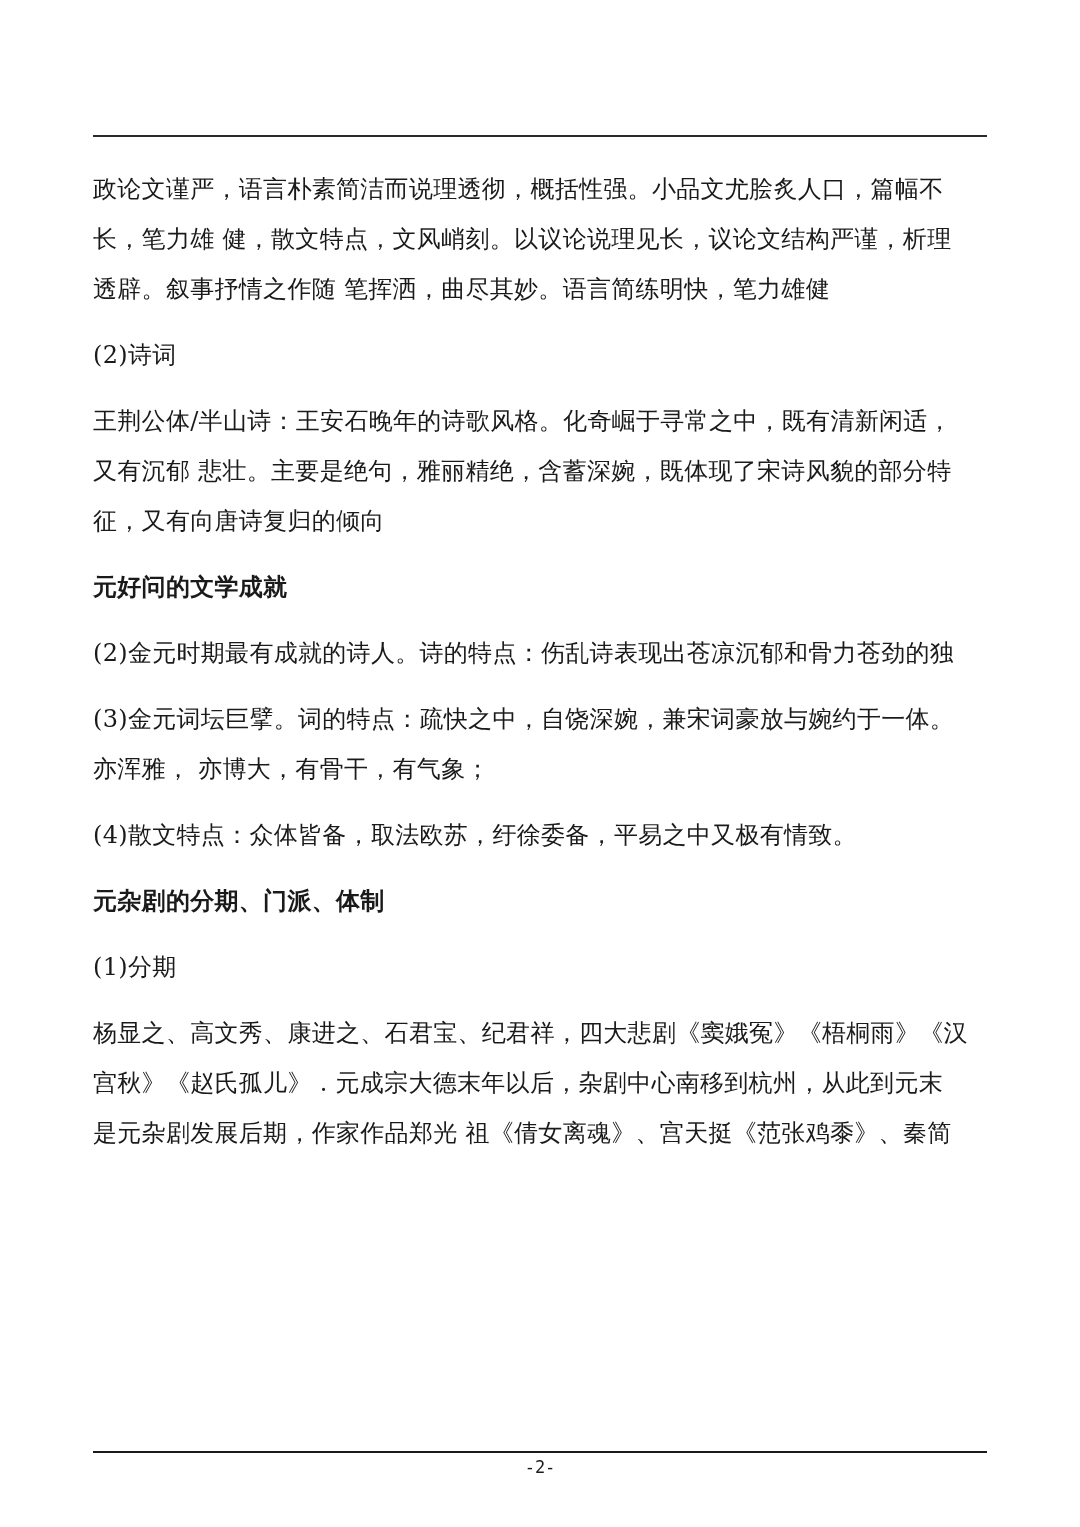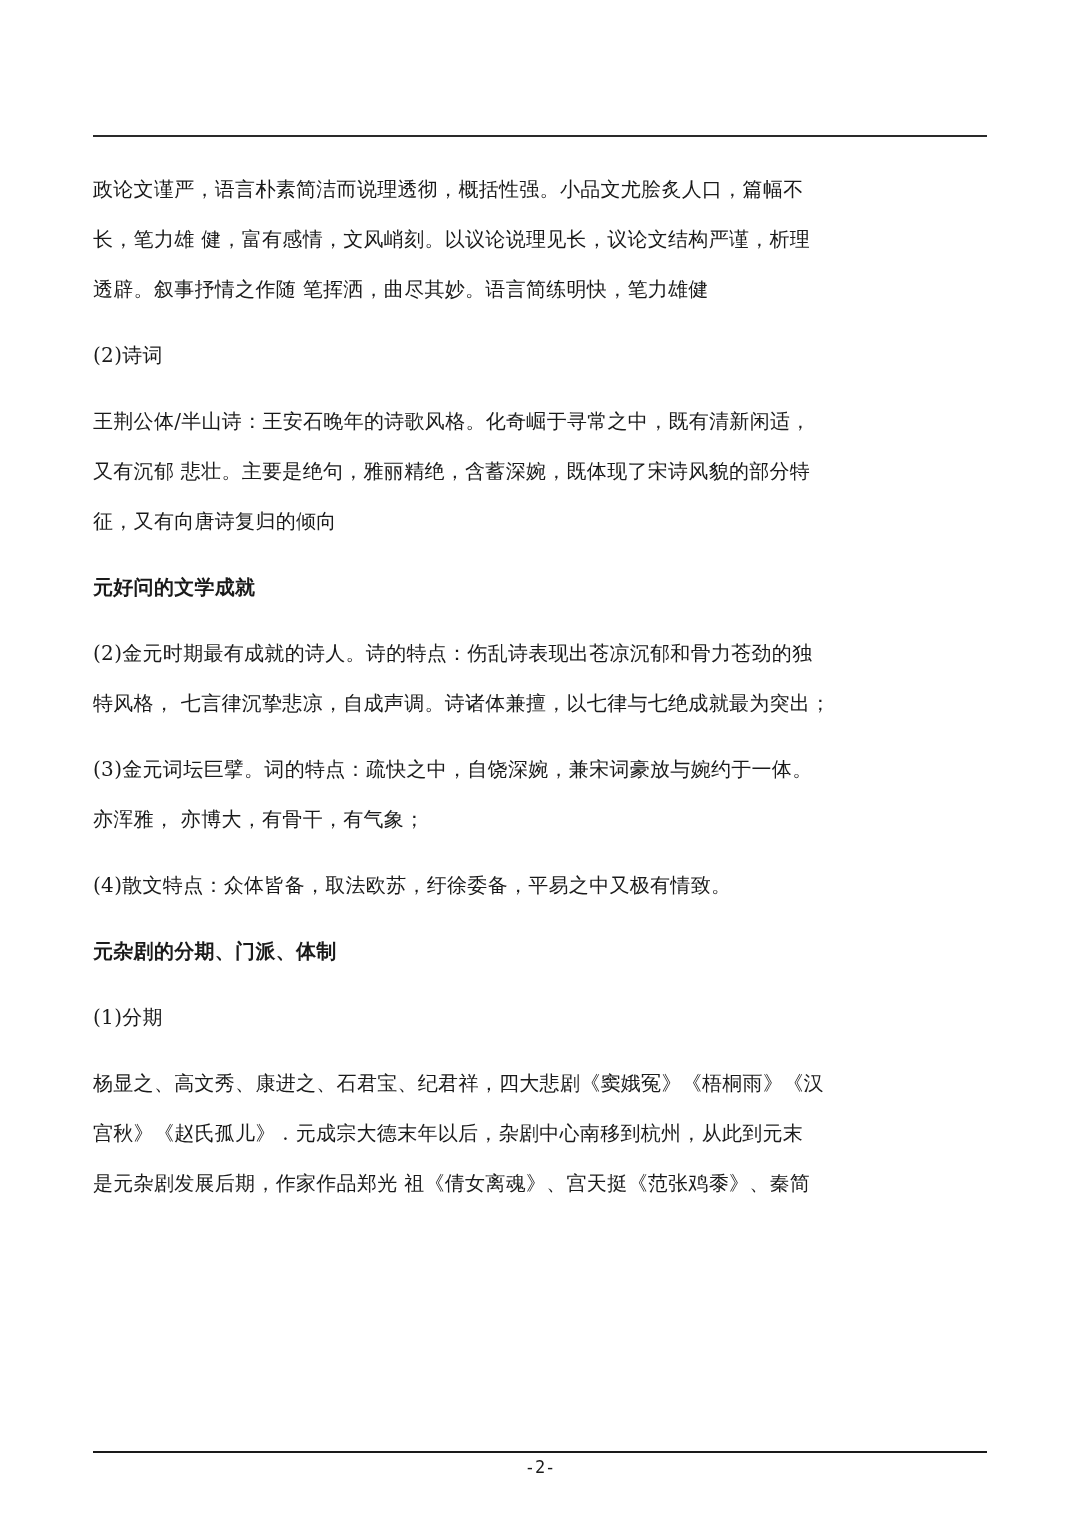--- a/index.html
+++ b/index.html
@@ -23,21 +23,21 @@
   }
   .rule-bottom {
     position: absolute; left: 0; top: 1451px;
     width: 894px; height: 2px; background: #1a1a1a;
   }
   .content {
     position: absolute; left: 0; top: 164px;
     width: 894px;
   }
   .para {
-    font-size: 20px;
+    font-size: 24px;
     line-height: 50px;
     margin: 0 0 16px 0;
     letter-spacing: 0.3px;
     text-align: justify;
     text-align-last: left;
   }
   .para.heading {
     font-weight: bold;
     font-family: Liberation Sans, sans-serif;
   }
@@ -54,37 +54,36 @@
 </style>
 </head>
 <body>
 
 <div class="page">
   <div class="rule-top"></div>
 
   <div class="content">
     <p class="para">
       <span class="line">政论文谨严，语言朴素简洁而说理透彻，概括性强。小品文尤脍炙人口，篇幅不</span>
-      <span class="line">长，笔力雄 健，富有感情，文风峭刻。以议论说理见长，议论文结构严谨，析理</span>
+      <span class="line">长，笔力雄 健，散文特点，文风峭刻。以议论说理见长，议论文结构严谨，析理</span>
       <span class="line">透辟。叙事抒情之作随 笔挥洒，曲尽其妙。语言简练明快，笔力雄健</span>
     </p>
     <p class="para">
       <span class="line">(2)诗词</span>
     </p>
     <p class="para">
       <span class="line">王荆公体/半山诗：王安石晚年的诗歌风格。化奇崛于寻常之中，既有清新闲适，</span>
       <span class="line">又有沉郁 悲壮。主要是绝句，雅丽精绝，含蓄深婉，既体现了宋诗风貌的部分特</span>
       <span class="line">征，又有向唐诗复归的倾向</span>
     </p>
     <p class="para heading">
       <span class="line">元好问的文学成就</span>
     </p>
     <p class="para">
       <span class="line">(2)金元时期最有成就的诗人。诗的特点：伤乱诗表现出苍凉沉郁和骨力苍劲的独</span>
-      <span class="line">特风格， 七言律沉挚悲凉，自成声调。诗诸体兼擅，以七律与七绝成就最为突出；</span>
     </p>
     <p class="para">
       <span class="line">(3)金元词坛巨擘。词的特点：疏快之中，自饶深婉，兼宋词豪放与婉约于一体。</span>
       <span class="line">亦浑雅， 亦博大，有骨干，有气象；</span>
     </p>
     <p class="para">
       <span class="line">(4)散文特点：众体皆备，取法欧苏，纡徐委备，平易之中又极有情致。</span>
     </p>
     <p class="para heading">
       <span class="line">元杂剧的分期、门派、体制</span>

